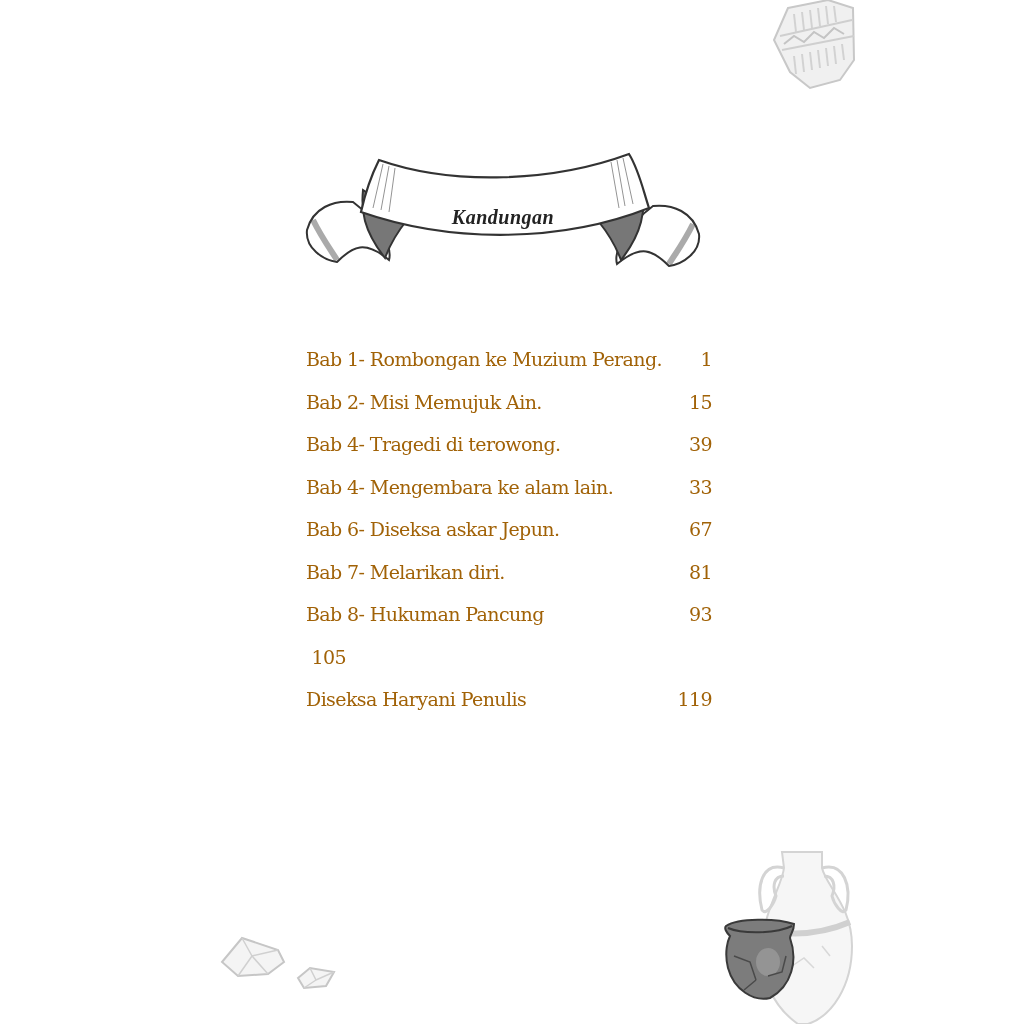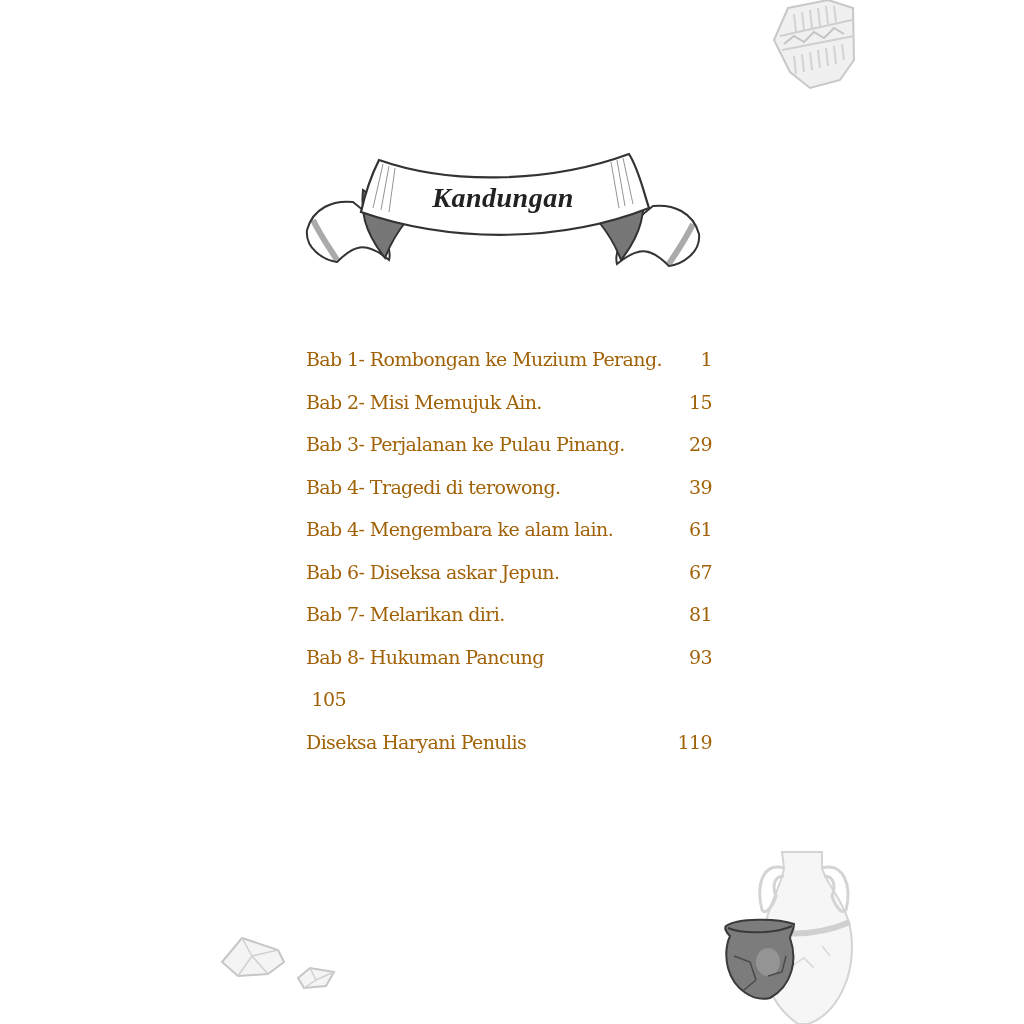--- a/index.html
+++ b/index.html
@@ -2,23 +2,23 @@
 <html><head>
   <meta charset="utf-8">
   <style>
     html, body { margin: 0; padding: 0; }
     body {
       width: 1024px; height: 1024px; background: #ffffff; position: relative; overflow: hidden;
       font-family: "DejaVu Serif", "Liberation Serif", serif; color: #2a2a2a;
     }
     .banner { position: absolute; left: 303px; top: 150px; width: 400px; height: 128px; }
     .banner-title {
-      position: absolute; left: 0; width: 100%; top: 32px; text-align: center;
+      position: absolute; left: 0; width: 100%; top: 56px; text-align: center;
       font-family: "Liberation Serif", "DejaVu Serif", serif; font-weight: bold; font-style: italic;
-      font-size: 28px; color: #222; letter-spacing: 0.5px;
+      font-size: 20px; color: #222; letter-spacing: 0.5px;
     }
     .toc { position: absolute; left: 306px; top: 338px; width: 406px; }
     .toc-row {
       display: flex; justify-content: space-between; align-items: baseline;
       height: 42.5px; line-height: 42.5px; font-size: 19px; color: #a16207;
       font-family: "DejaVu Serif", serif; letter-spacing: -0.6px;
     }
     .toc-page { text-align: right; min-width: 40px; }
     .deco { position: absolute; }
   </style>
@@ -75,30 +75,26 @@
 <div class="toc">
   <div class="toc-row">
       <span>Bab 1- Rombongan ke Muzium Perang.</span>
       <span class="toc-page">1</span>
     </div>
   <div class="toc-row">
       <span>Bab 2- Misi Memujuk Ain.</span>
       <span class="toc-page">15</span>
     </div>
   <div class="toc-row">
-      <span>Bab 3- Perjalanan ke Pulau Pinang.</span>
-      <span class="toc-page">29</span>
-    </div>
-  <div class="toc-row">
       <span>Bab 4- Tragedi di terowong.</span>
       <span class="toc-page">39</span>
     </div>
   <div class="toc-row">
       <span>Bab 4- Mengembara ke alam lain.</span>
-      <span class="toc-page">61</span>
+      <span class="toc-page">33</span>
     </div>
   <div class="toc-row">
       <span>Bab 6- Diseksa askar Jepun.</span>
       <span class="toc-page">67</span>
     </div>
   <div class="toc-row">
       <span>Bab 7- Melarikan diri.</span>
       <span class="toc-page">81</span>
     </div>
   <div class="toc-row">

